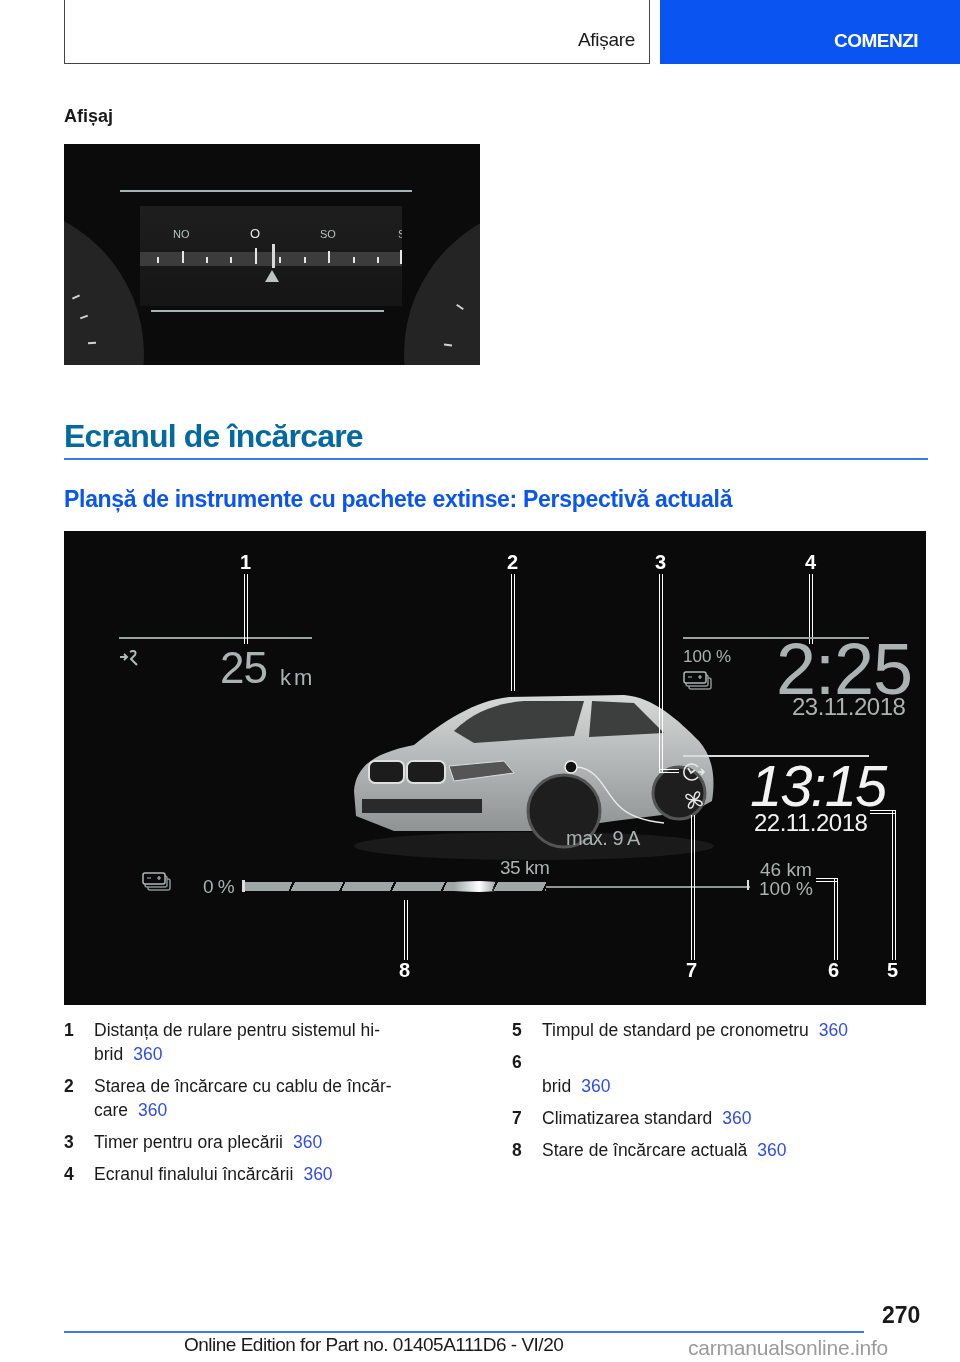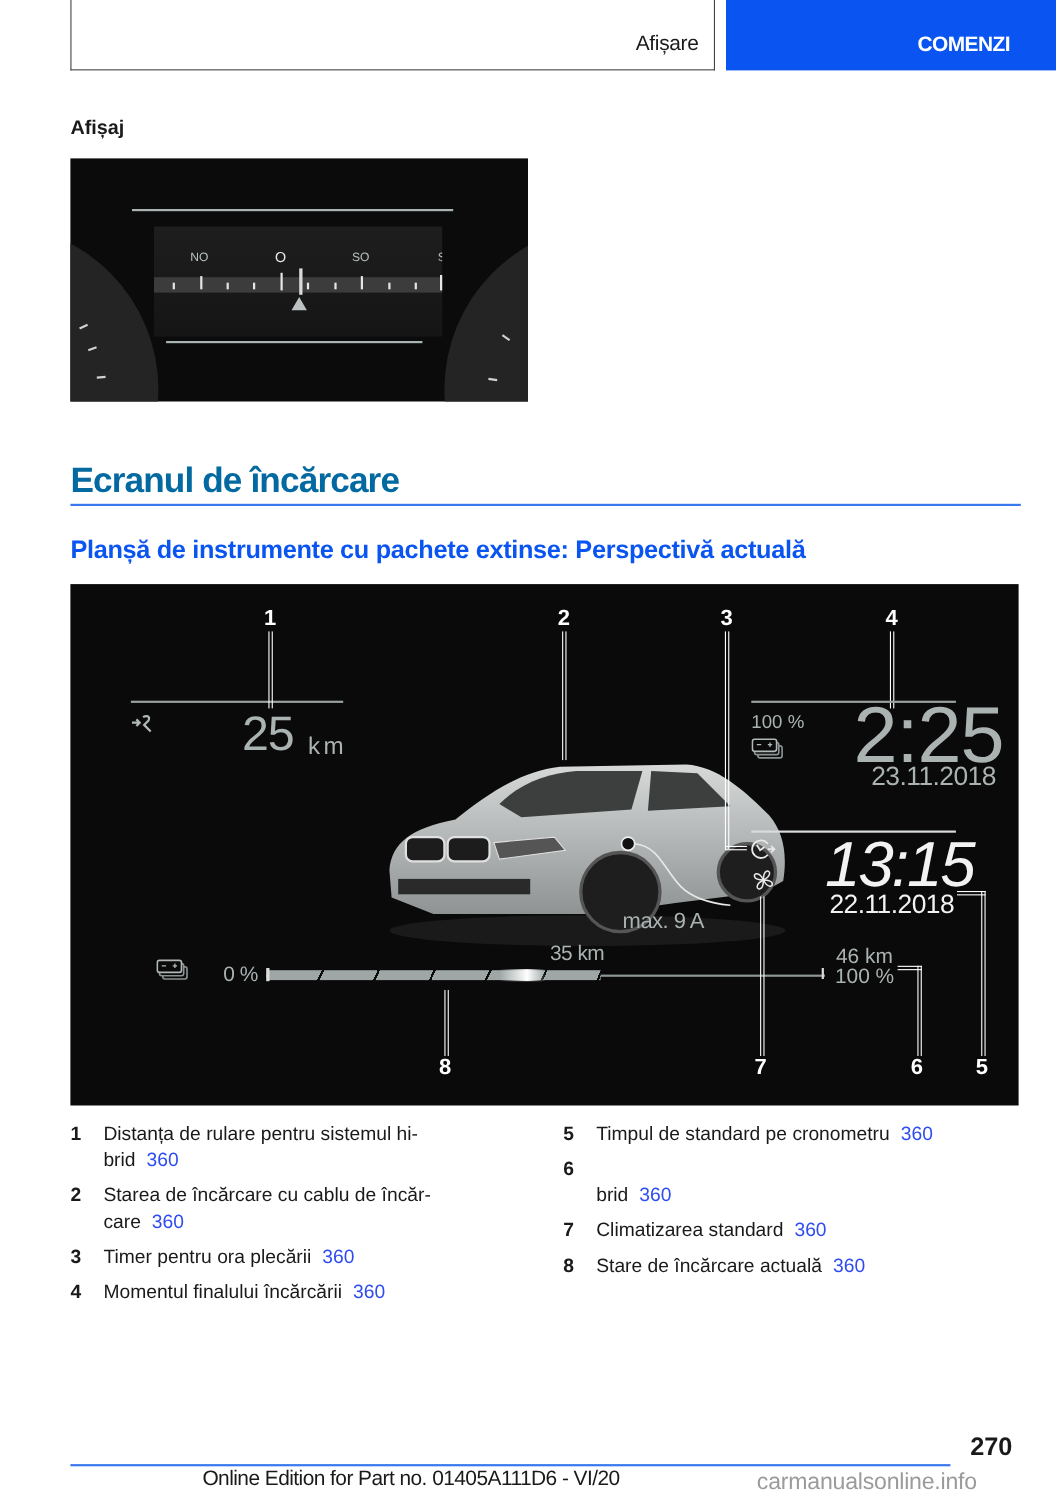--- a/index.html
+++ b/index.html
@@ -223,21 +223,21 @@
     <span class="legend-num">2</span>
     <span>Starea de încărcare cu cablu de încăr-</span><br>
     <span>care</span><span class="legend-ref">360</span>
   </div>
   <div class="legend-item">
     <span class="legend-num">3</span>
     <span>Timer pentru ora plecării</span><span class="legend-ref">360</span>
   </div>
   <div class="legend-item">
     <span class="legend-num">4</span>
-    <span>Momentul finalului încărcării</span><span class="legend-ref">360</span>
+    <span>Ecranul finalului încărcării</span><span class="legend-ref">360</span>
   </div>
 </div>
 
 <div class="legend" style="left:512px;top:1018px;width:410px;">
   <div class="legend-item">
     <span class="legend-num">5</span>
     <span>Timpul de standard pe cronometru</span><span class="legend-ref">360</span>
   </div>
   <div class="legend-item">
     <span class="legend-num">6</span>

